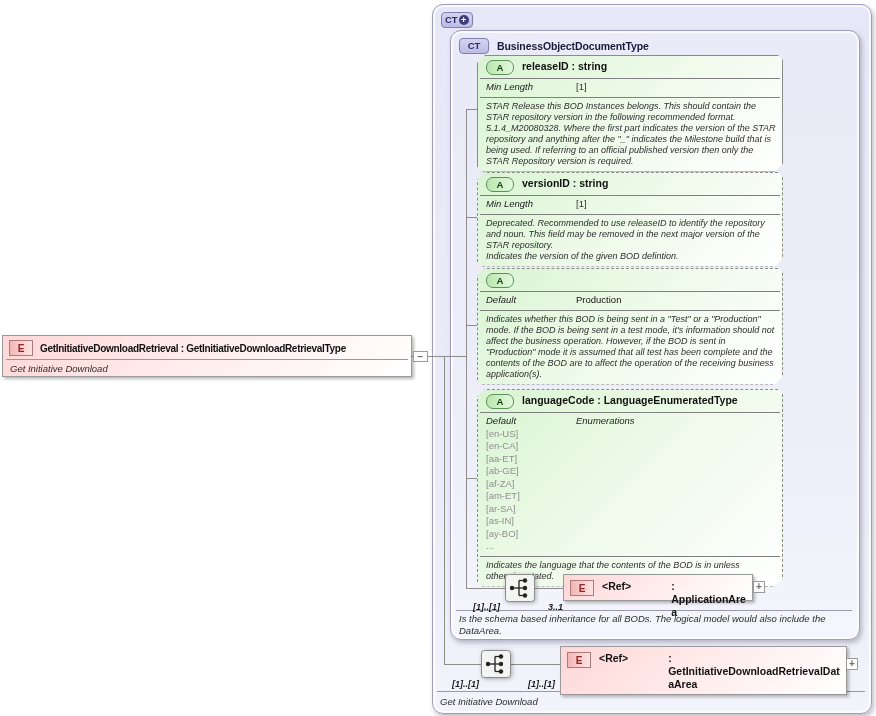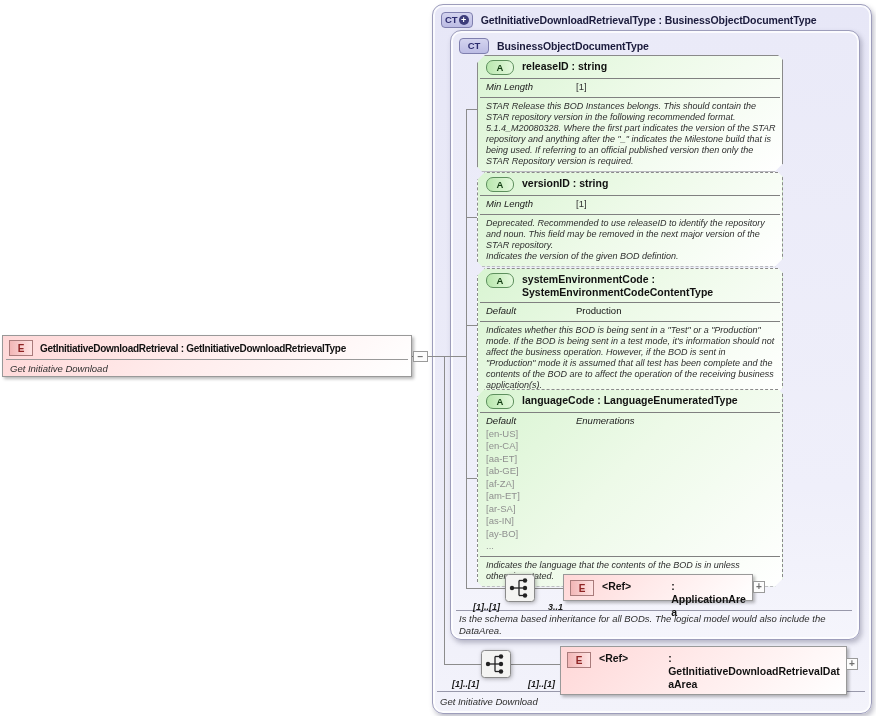--- a/index.html
+++ b/index.html
@@ -103,21 +103,20 @@
 <body>
 
 <div class="stage">
 
   <div class="container outer">
     <div class="ct-head">
       <span class="badge-ct">
           <span>CT</span>
           <span class="plus-circle">+</span>
         </span>
-      <span class="ct-title">GetInitiativeDownloadRetrievalType : BusinessObjectDocumentType</span>
     </div>
   </div>
 
   <div class="container inner">
     <div class="ct-head">
       <span class="badge-ct">
           <span>CT</span>
         </span>
       <span class="ct-title">BusinessObjectDocumentType</span>
     </div>
@@ -176,21 +175,20 @@
       <span class="facet-value">[1]</span>
     </div>
     <div class="attr-sep"></div>
     <div class="attr-anno">Deprecated. Recommended to use releaseID to identify the repository and noun. This field may be removed in the next major version of the STAR repository.
 Indicates the version of the given BOD defintion.</div>
   </div>
 
   <div class="attr optional" style="top:268px;min-height:114px;">
     <div class="attr-head">
       <span class="badge-a">A</span>
-      <span class="attr-title">systemEnvironmentCode : SystemEnvironmentCodeContentType</span>
     </div>
     <div class="attr-sep"></div>
     <div class="facet-grid">
       <span class="facet-label">Default</span>
       <span class="facet-value bold">Production</span>
     </div>
     <div class="attr-sep"></div>
     <div class="attr-anno">Indicates whether this BOD is being sent in a "Test" or a "Production" mode. If the BOD is being sent in a test mode, it's information should not affect the business operation. However, if the BOD is sent in "Production" mode it is assumed that all test has been complete and the contents of the BOD are to affect the operation of the receiving business application(s).</div>
   </div>
 

